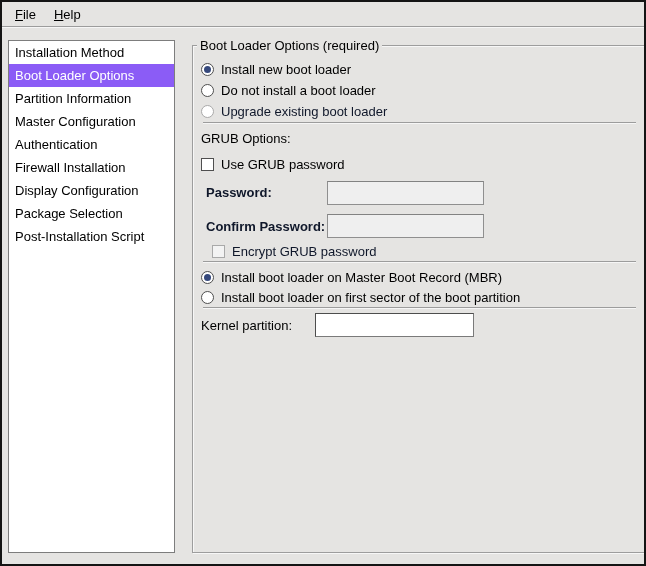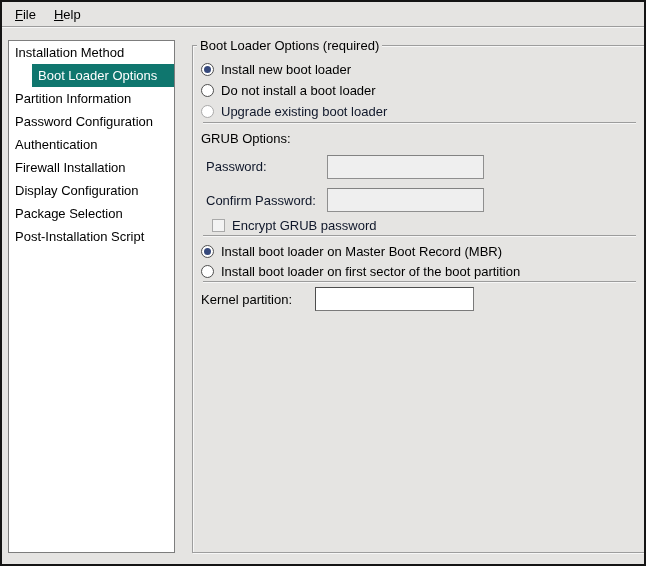--- a/index.html
+++ b/index.html
@@ -28,21 +28,21 @@
   
   .listbox {
     position:absolute; left:6px; top:38px; width:167px; height:513px;
     background:#ffffff; border:1px solid #7d7d7d;
     overflow:hidden;
   }
   .list-item {
     height:23px; line-height:23px; padding-left:6px;
     white-space:nowrap; cursor:default;
   }
-  .list-item.selected { background:#0f766e; color:#ffffff;margin-left:23px; }
+  .list-item.selected { background:#8b5cf6; color:#ffffff; }
   
   .frame {
     position:absolute; left:178px; top:43px; width:455px; height:508px;
     border:1px solid #9d9d9d;
     box-shadow:inset 1px 1px 0 #f7f7f7, 1px 1px 0 #f7f7f7;
     padding:13px 8px 0 8px;
     margin-left:12px;
   }
   .frame-title {
     position:absolute; top:-9px; left:4px; padding:0 3px;
@@ -79,42 +79,42 @@
   .field-row.h24 { height:24px; }
   .flabel { display:inline-block; }
   .entry {
     height:24px; width:157px;
     border:1px solid #7a7a7a; border-top-color:#4d4d4d; border-left-color:#4d4d4d;
     background:#ffffff; font:inherit; padding:0 3px; outline:none;
   }
   .entry:disabled {
     background:#efefef; border:1px solid #8f8f8f; border-top-color:#828282;
   }
-  .indent { padding-left:5px; }
+  .indent { padding-left:5px;font-weight:bold; }
   .indent2 { padding-left:11px; }
 </style>
 </head>
 <body>
 
 <div class="window">
 
   <div class="menubar">
     <div class="menu-item">
       <span class="menu-label">File</span>
     </div>
     <div class="menu-item">
       <span class="menu-label">Help</span>
     </div>
   </div>
 
   <div class="listbox">
     <div class="list-item">Installation Method</div>
     <div class="list-item selected">Boot Loader Options</div>
     <div class="list-item">Partition Information</div>
-    <div class="list-item">Password Configuration</div>
+    <div class="list-item">Master Configuration</div>
     <div class="list-item">Authentication</div>
     <div class="list-item">Firewall Installation</div>
     <div class="list-item">Display Configuration</div>
     <div class="list-item">Package Selection</div>
     <div class="list-item">Post-Installation Script</div>
   </div>
 
   <div class="frame">
     <div class="frame-title">Boot Loader Options (required)</div>
 
@@ -128,20 +128,24 @@
     </div>
     <div class="row ctl-row">
       <span class="radio disabled"></span>
       <span class="disabled-text">Upgrade existing boot loader</span>
     </div>
 
     <div class="sep gap3"></div>
 
     <div class="section-label gap6">GRUB Options:</div>
 
+    <div class="row ctl-row gap6" style="height:20px">
+      <span class="check"></span>
+      <span>Use GRUB password</span>
+    </div>
 
     <div class="row field-row gap6 indent">
       <span class="flabel disabled-text" style="width:121px">Password:</span>
       <input type="text" class="entry" disabled="" value="" style="">
     </div>
 
     <div class="row field-row h24 gap9 indent">
       <span class="flabel disabled-text" style="width:121px">Confirm Password:</span>
       <input type="text" class="entry" disabled="" value="" style="">
     </div>

